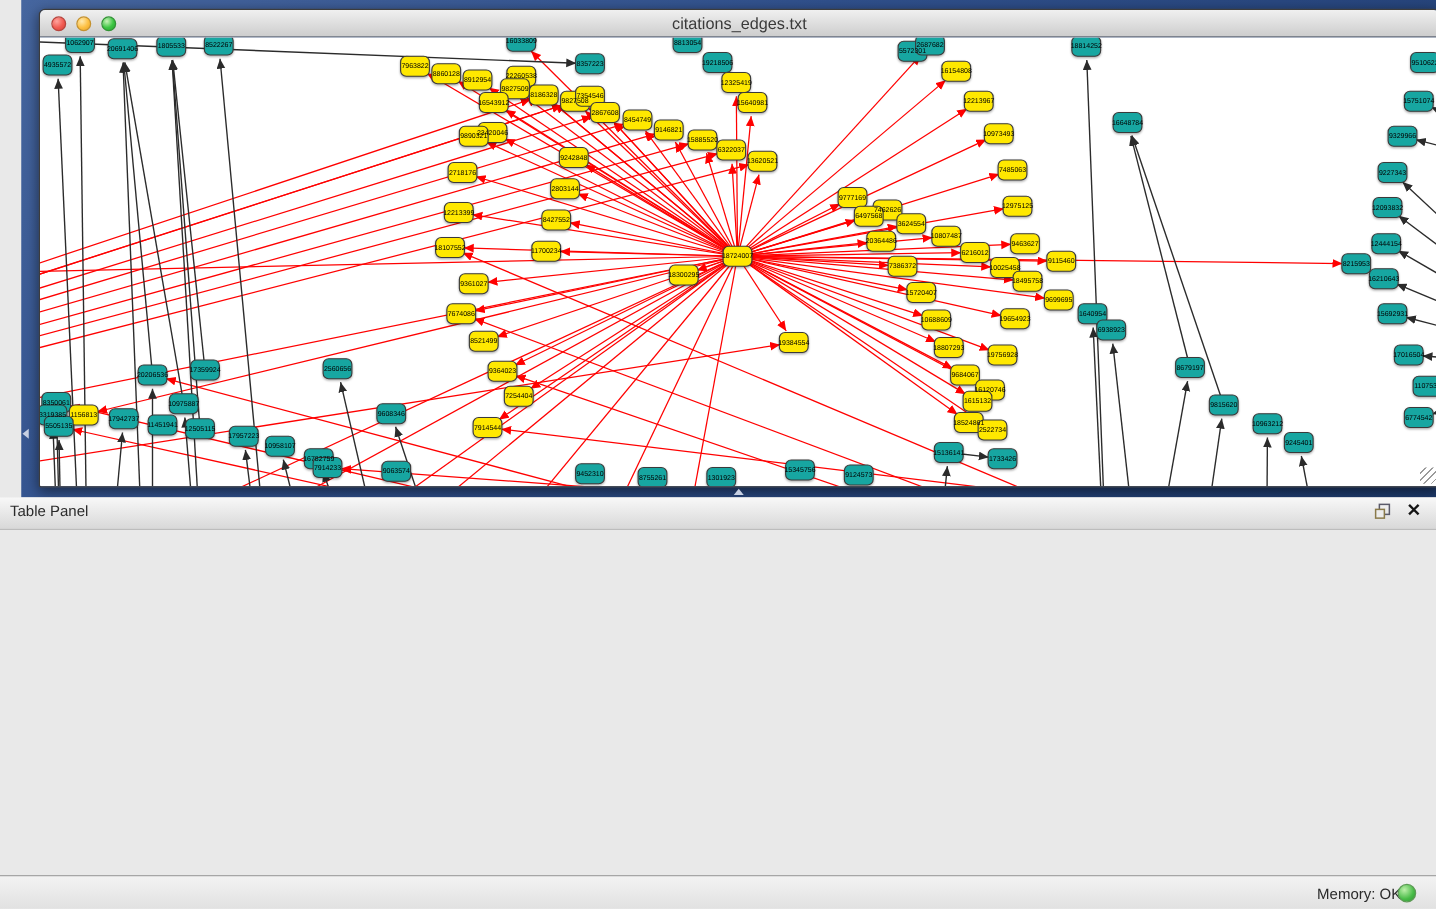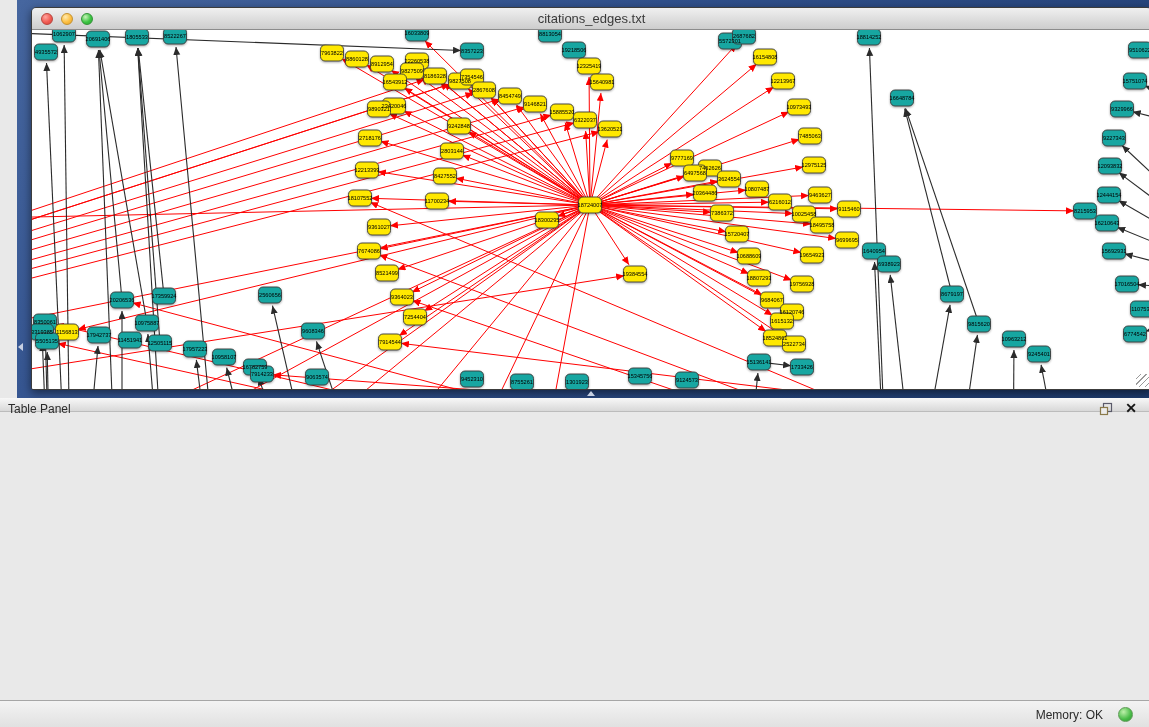--- a/index.html
+++ b/index.html
@@ -26,28 +26,28 @@
   .light { width:12px; height:12px; border-radius:50%; }
   .light.red    { background:radial-gradient(circle at 35% 30%,#ffa49e,#f15b52 55%,#d2423a); border:1px solid #b8453e; }
   .light.yellow { background:radial-gradient(circle at 35% 30%,#ffeab0,#fdbf40 55%,#e3a02c); border:1px solid #c5922f; }
   .light.green  { background:radial-gradient(circle at 35% 30%,#c8f2b8,#3bc542 55%,#2da136); border:1px solid #329336; }
   .net-canvas { flex:1; background:#fff; position:relative; overflow:hidden; }
   .net-canvas svg { position:absolute; left:0; top:0; }
   .resize-grip { position:absolute; right:2px; bottom:2px; width:13px; height:13px;
     background:repeating-linear-gradient(135deg,transparent 0 3px,#9a9a9a 3px 4px); }
   
   .table-panel { position:absolute; left:0; top:398px; width:1149px; height:302px; background:#e9e9e9; }
-  .tp-header { height:14px; background:linear-gradient(#f8f8f8,#d8d8d8); border-bottom:1px solid #bcbcbc; position:relative; }
+  .tp-header { height:26px; background:linear-gradient(#f8f8f8,#d8d8d8); border-bottom:1px solid #bcbcbc; position:relative; }
   .tp-title { position:absolute; left:8px; top:4px; font-size:12px; color:#2b2b2b; }
   .tp-float { position:absolute; right:36px; top:4px; cursor:pointer; }
   .tp-close { position:absolute; right:12px; top:2px; font-size:14px; font-weight:bold; color:#141414; cursor:pointer; line-height:16px; }
   
   .status-bar { position:absolute; left:0; top:700px; width:1149px; height:27px;
     background:linear-gradient(#f3f3f3,#e1e1e1); border-top:1px solid #a6a6a6; }
-  .memory-label { position:absolute; right:46px; top:7px; font-size:12px; color:#2a2a2a;padding-left:20px; }
+  .memory-label { position:absolute; right:28px; top:7px; font-size:12px; color:#2a2a2a;padding-left:20px; }
   .memory-dot { position:absolute; right:16px; top:6px; width:15px; height:15px; border-radius:50%;
     background:radial-gradient(circle at 35% 30%,#bdf0aa,#47bb46 60%,#2f9335); border:1px solid #5d9b55; cursor:pointer; }
 </style>
 </head>
 <body>
 
 <div class="net-desktop">
   <div class="net-window">
     <div class="titlebar">
       <div class="lights">

